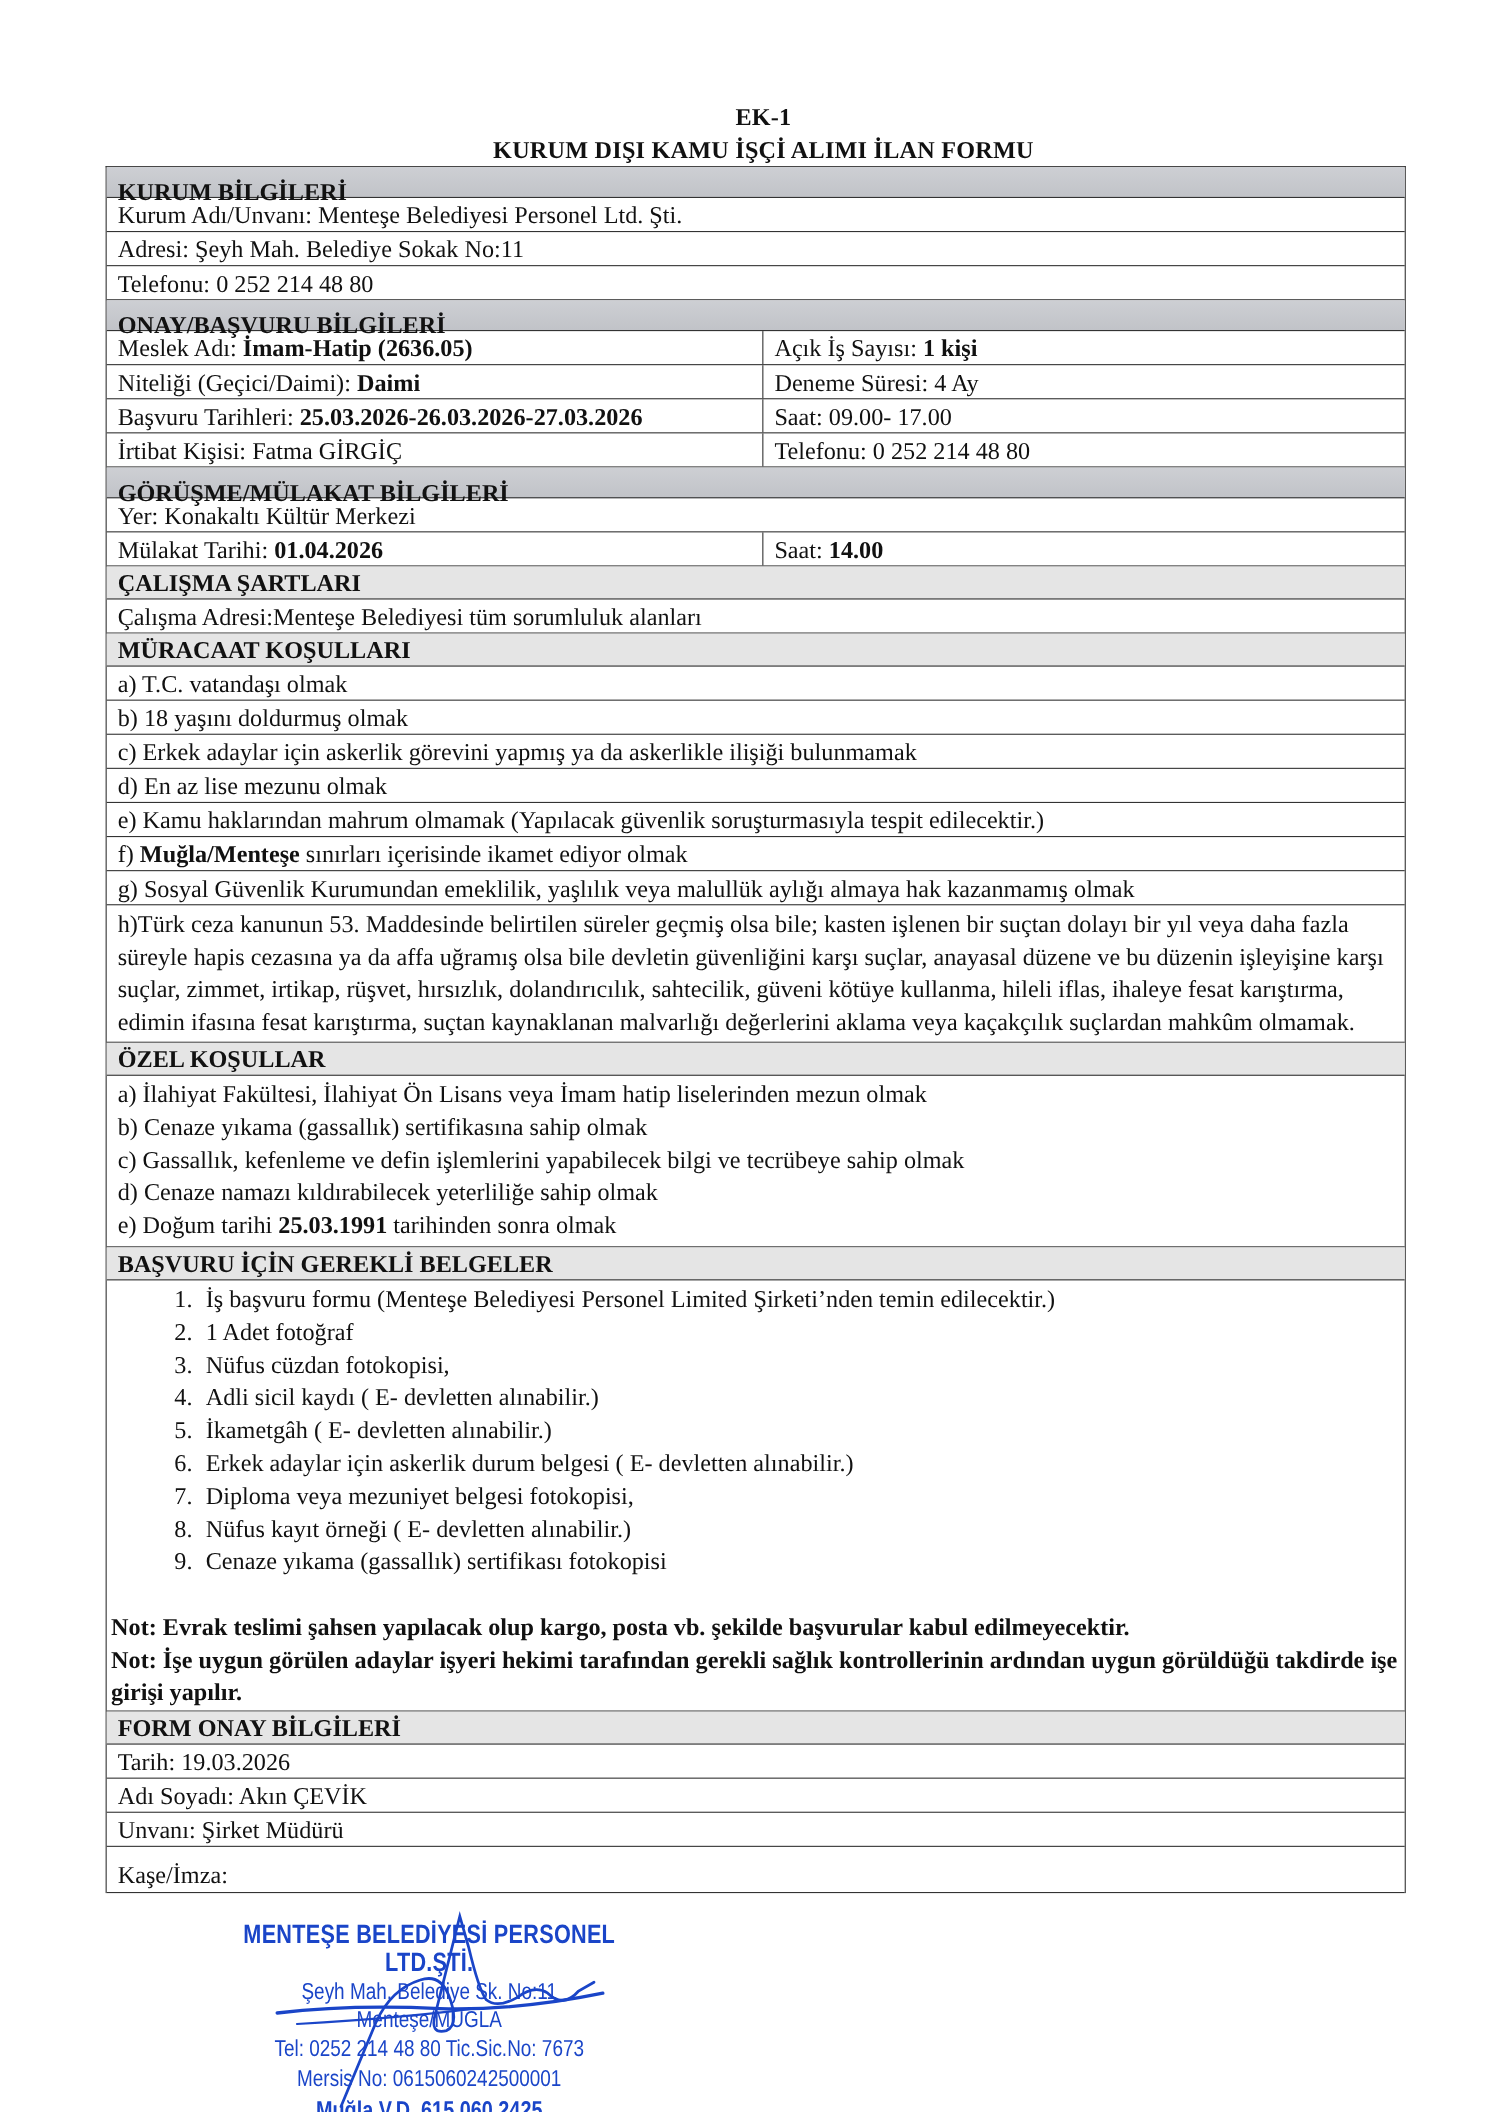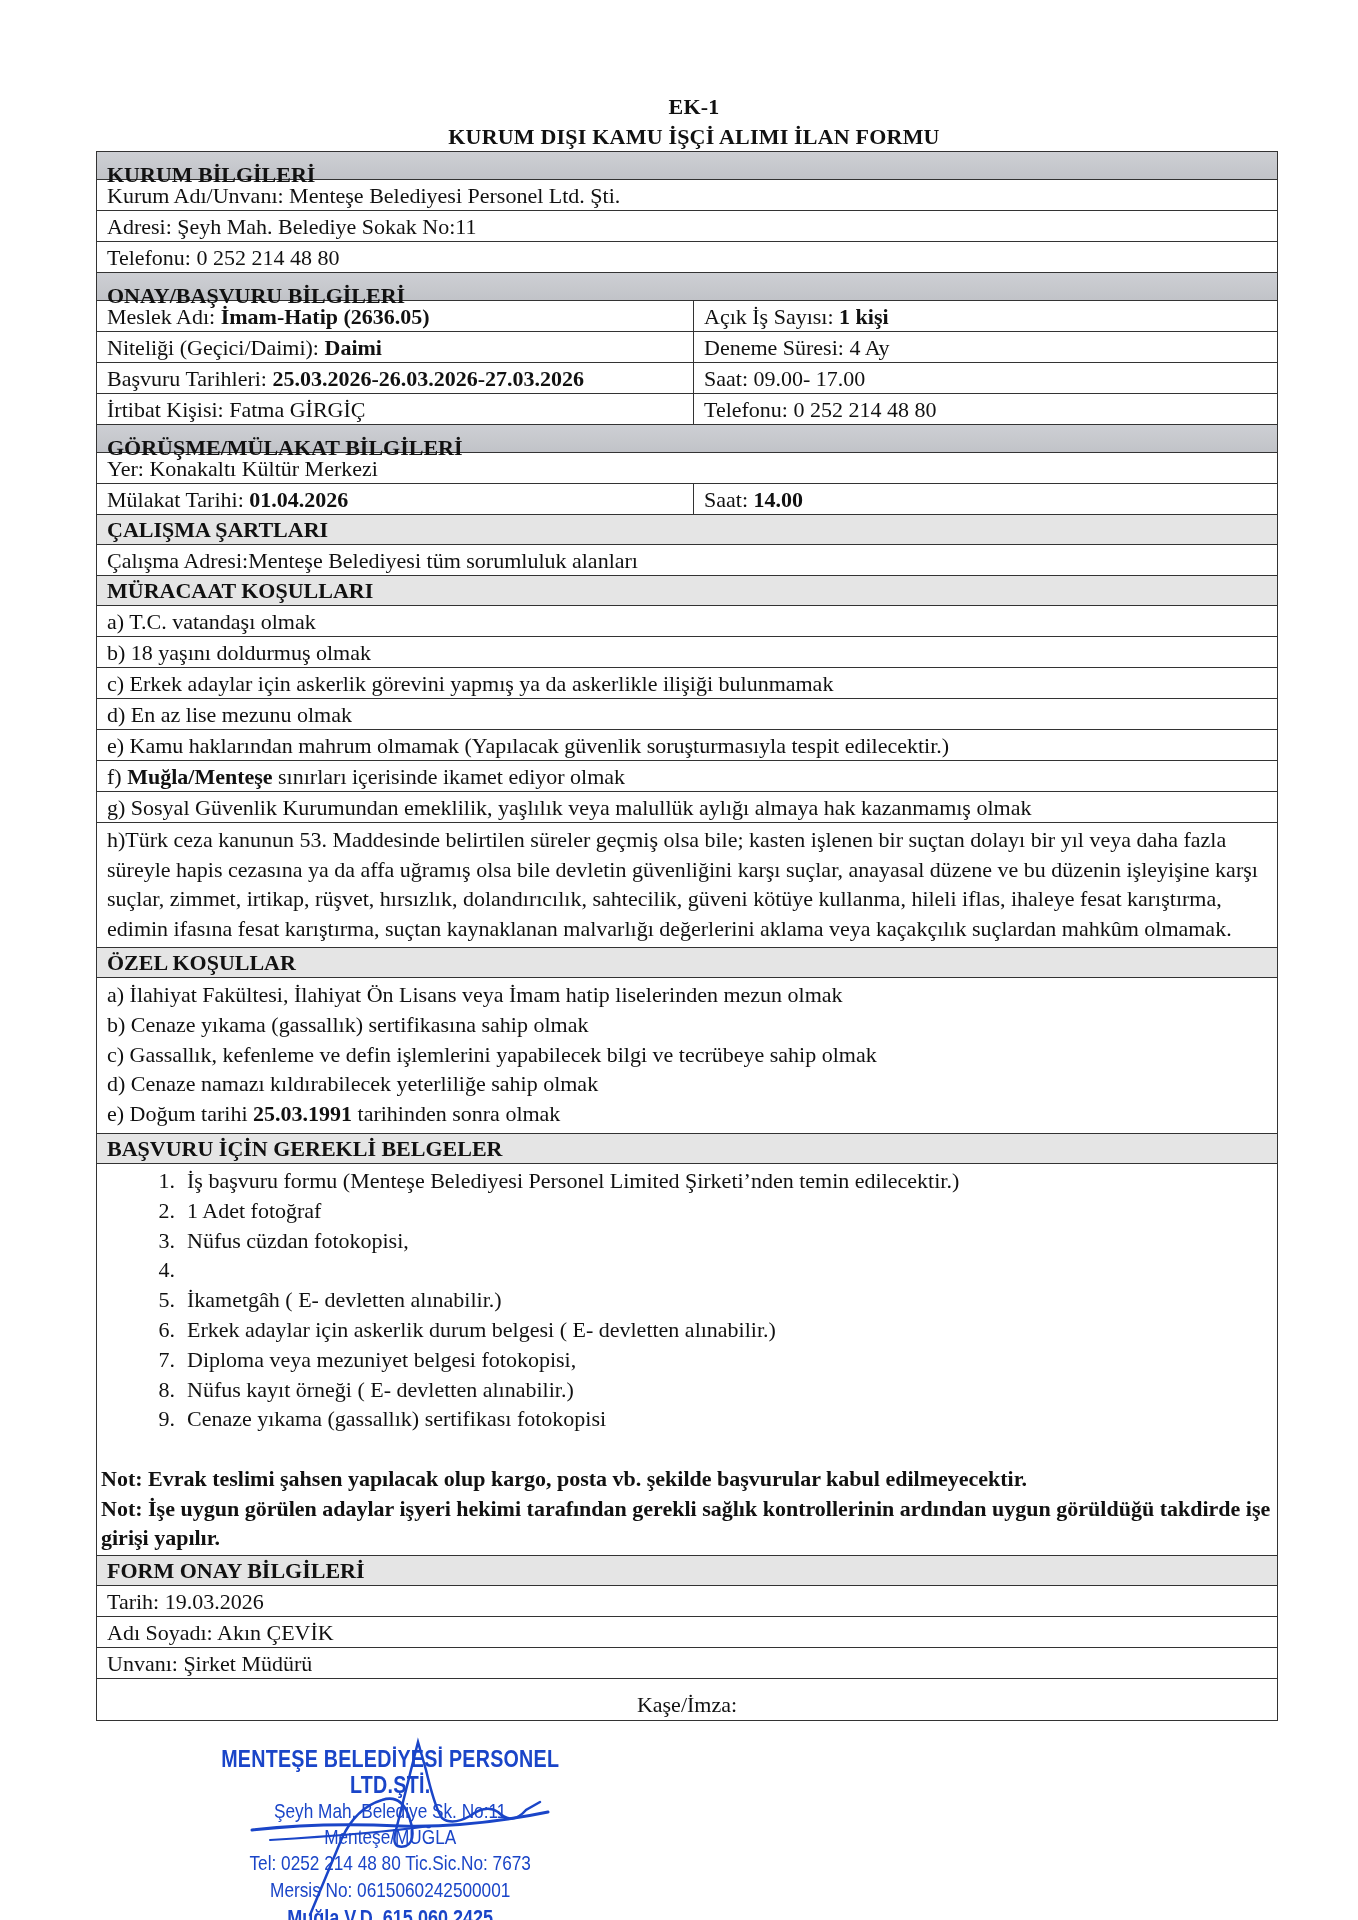--- a/index.html
+++ b/index.html
@@ -169,20 +169,21 @@
       <div class="doc">
           <span class="num">2.</span>
           <span>1 Adet fotoğraf</span>
         </div>
       <div class="doc">
           <span class="num">3.</span>
           <span>Nüfus cüzdan fotokopisi,</span>
         </div>
       <div class="doc">
           <span class="num">4.</span>
+          <span>Adli sicil kaydı ( E- devletten alınabilir.)</span>
         </div>
       <div class="doc">
           <span class="num">5.</span>
           <span>İkametgâh ( E- devletten alınabilir.)</span>
         </div>
       <div class="doc">
           <span class="num">6.</span>
           <span>Erkek adaylar için askerlik durum belgesi ( E- devletten alınabilir.)</span>
         </div>
       <div class="doc">
@@ -211,21 +212,21 @@
   </div>
   <div class="row std">
       <div class="cell full">Tarih: 19.03.2026</div>
     </div>
   <div class="row std">
       <div class="cell full">Adı Soyadı: Akın ÇEVİK</div>
     </div>
   <div class="row std">
       <div class="cell full">Unvanı: Şirket Müdürü</div>
     </div>
-  <div class="row" style="height:42px;text-align:center;">
+  <div class="row" style="height:42px;">
     <div class="cell full" style="line-height:40px;padding-top:6px;">Kaşe/İmza:</div>
   </div>
 </div>
 
 <svg class="signature" width="330" height="190" viewBox="0 0 330 190">
   <path d="M80 185 L112 108 Q126 78 152 70 Q170 64 178 84 Q188 110 176 116 Q160 120 166 100 L188 12 L196 40 Q205 78 212 88 Q222 96 240 86 Q256 74 268 82 Q282 96 296 80 L310 72" fill="none" stroke="#1a45c8" stroke-width="2.5" stroke-linecap="round"></path>
   <path d="M22 100 Q90 92 170 96 Q240 98 318 82" fill="none" stroke="#1a45c8" stroke-width="3" stroke-linecap="round"></path>
   <path d="M40 110 Q140 104 200 96" fill="none" stroke="#1a45c8" stroke-width="2" stroke-linecap="round"></path>
 </svg>
 

